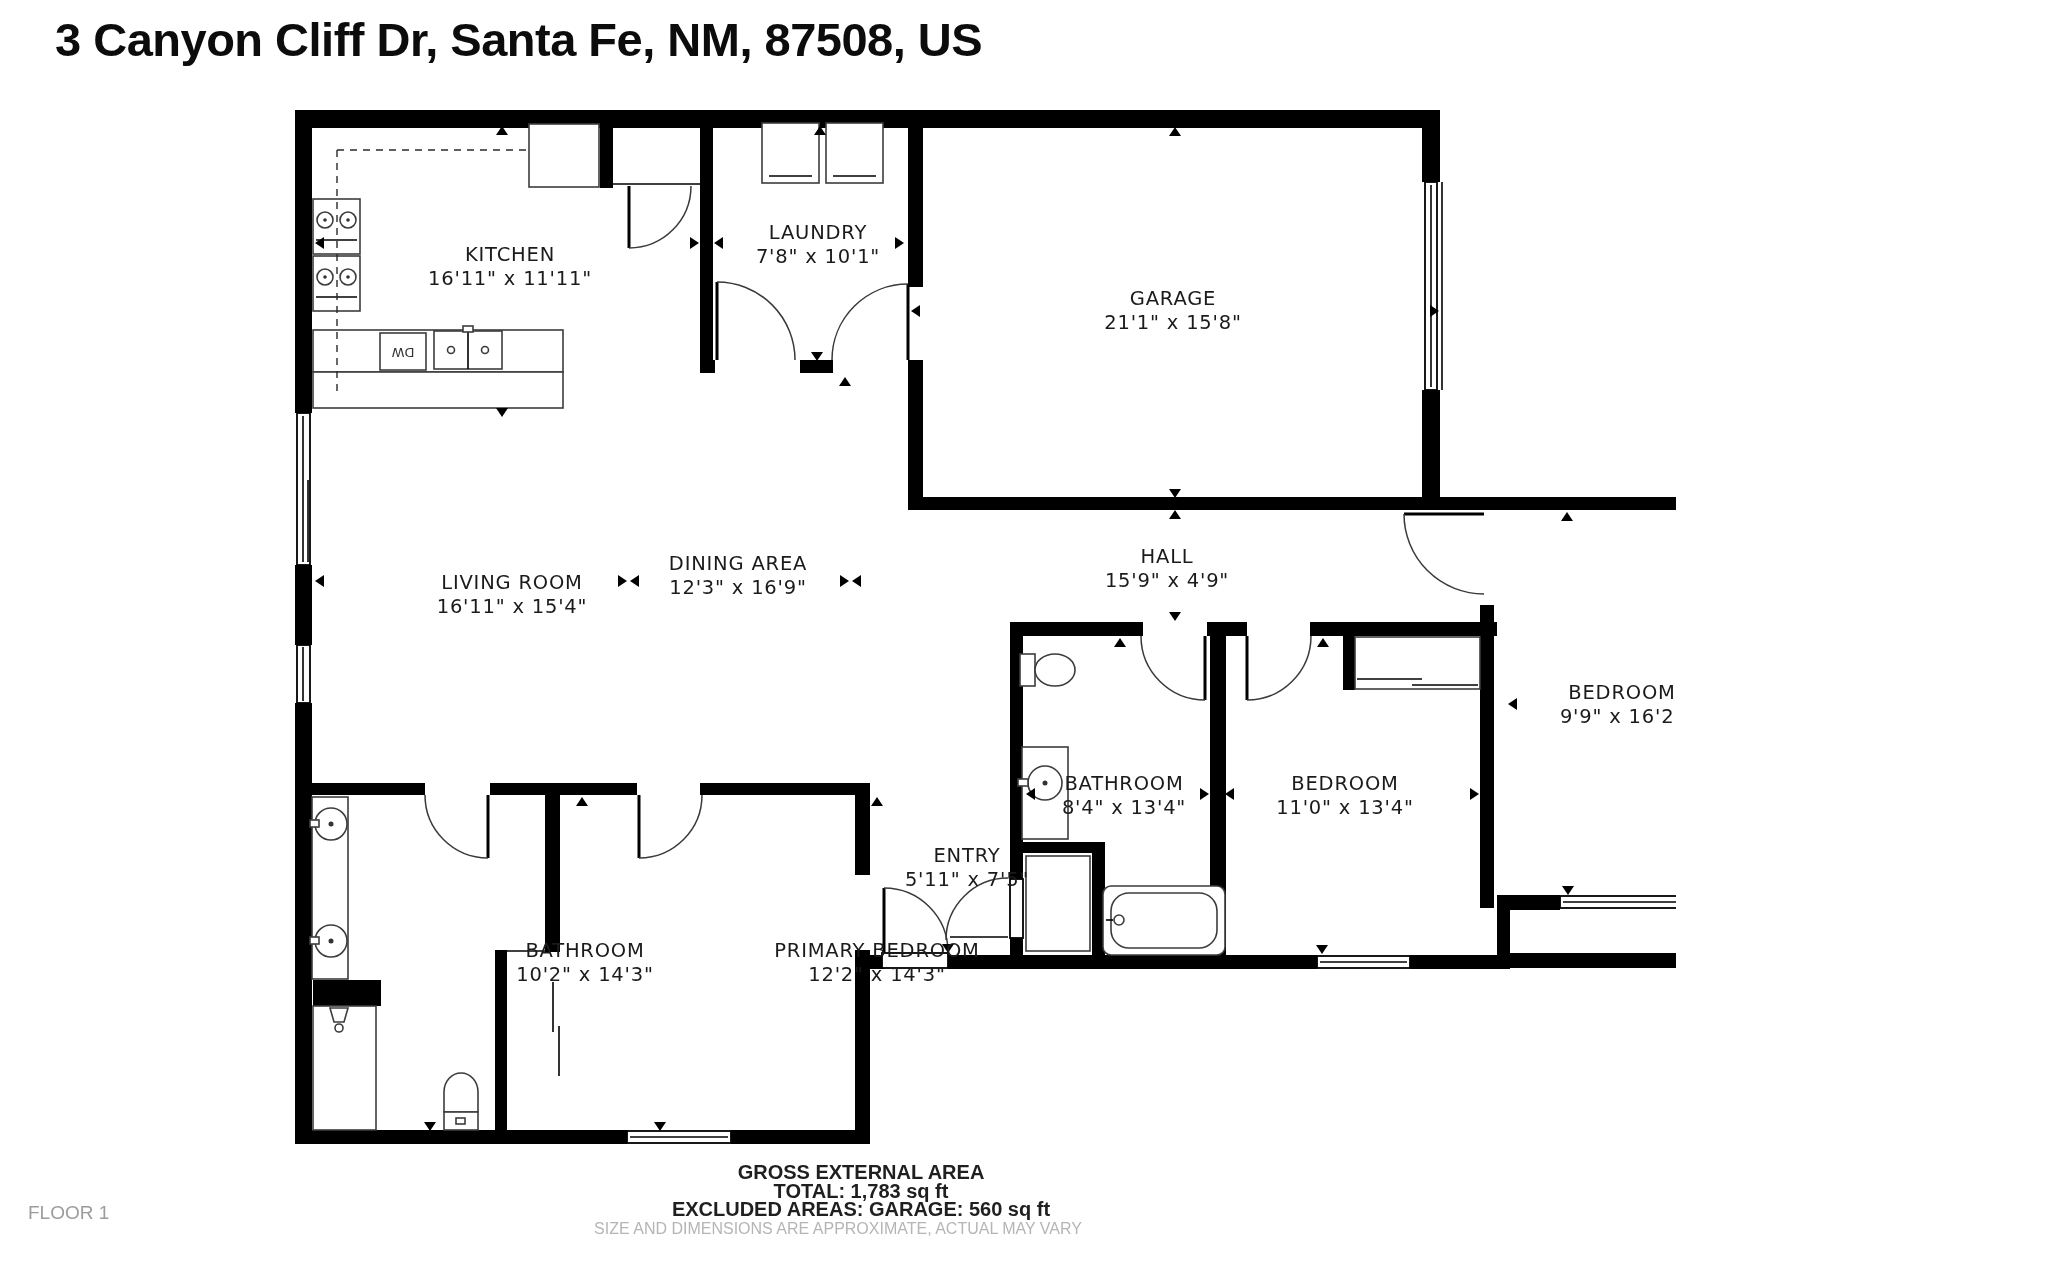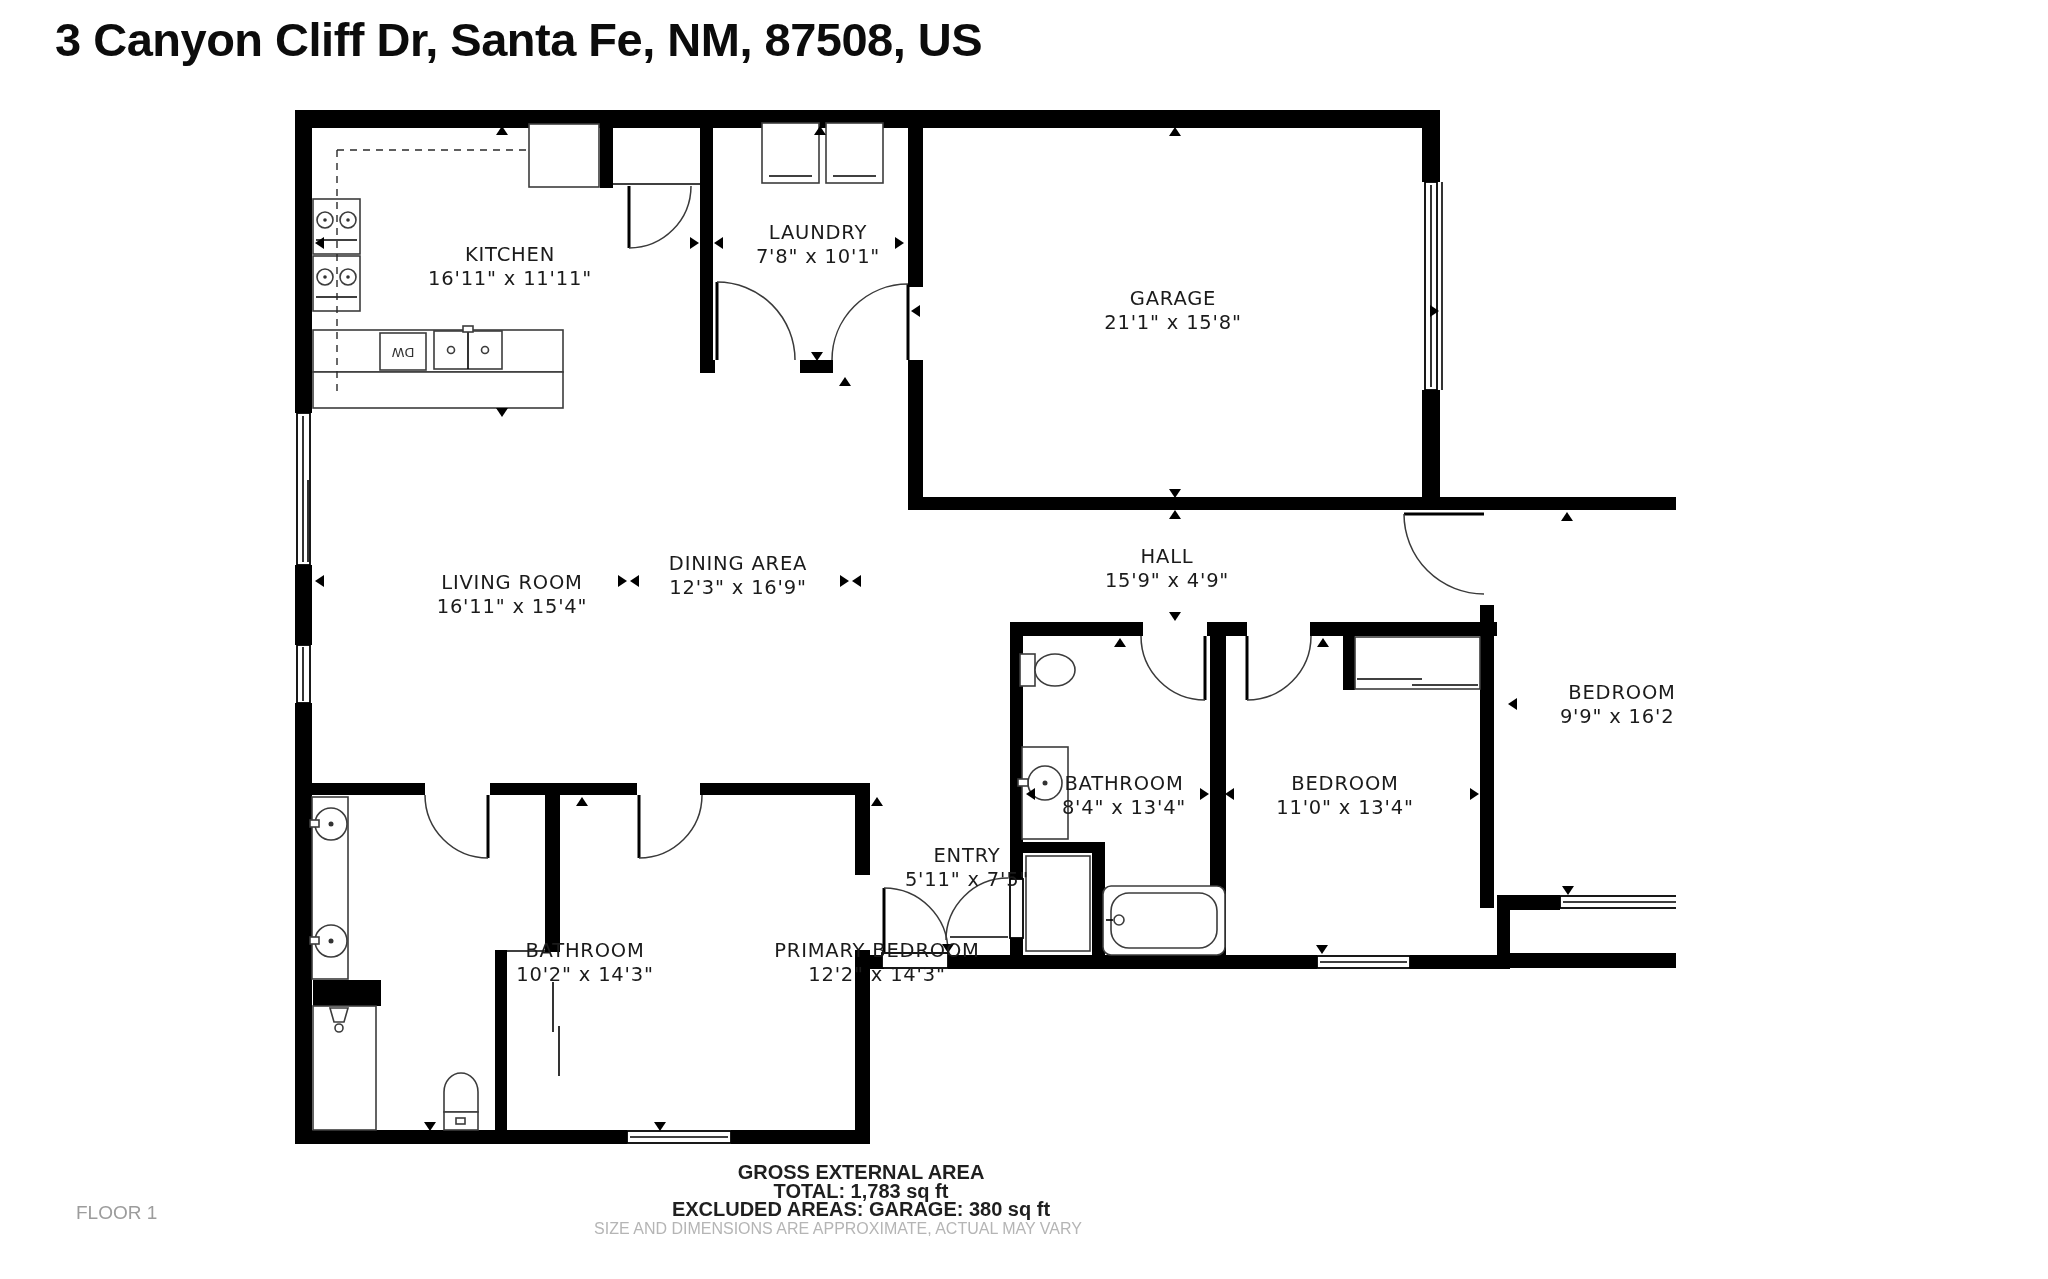--- a/index.html
+++ b/index.html
@@ -8,21 +8,21 @@
   .title{position:absolute;left:55px;top:12px;font-family:"Liberation Sans",sans-serif;
          font-weight:600;font-size:47px;color:#0c0c0c;letter-spacing:-0.5px;white-space:nowrap;}
   svg{position:absolute;left:0;top:0;}
   .room-name,.room-dims{font-family:"DejaVu Sans",sans-serif;font-size:19.5px;fill:#1b1b1b;letter-spacing:0.8px;}
   .dw-label{font-family:"DejaVu Sans",sans-serif;font-size:13px;fill:#333;}
   .footer{position:absolute;left:0;top:1163px;width:100%;text-align:center;
           font-family:"Liberation Sans",sans-serif;color:#1f1f1f;}
   .footer .line{font-size:20px;font-weight:700;line-height:18.5px;padding-left:46px;}
   .footer .muted{font-size:16px;font-weight:400;color:#b5b5b5;line-height:20px;}
   .floor-label{position:absolute;left:28px;top:1202px;font-family:"Liberation Sans",sans-serif;
-               font-size:19px;color:#9c9c9c;margin-left:48px;}
+               font-size:19px;color:#9c9c9c;}
   .wall{fill:#000;}
   .win{fill:#fff;stroke:#000;stroke-width:1.8px;}
   .thin{stroke:#000;stroke-width:1.6px;fill:none;}
   .fix{fill:#fff;stroke:#3c3c3c;stroke-width:1.6px;}
   .arc{fill:none;stroke:#3a3a3a;stroke-width:1.5px;}
   .leaf{stroke:#000;stroke-width:3px;fill:none;}
   .dash{stroke:#2a2a2a;stroke-width:1.4px;stroke-dasharray:7 6;fill:none;}
   .mark{fill:#000;}
 </style>
 </head>
@@ -349,19 +349,19 @@
       <text class="room-name" x="877" y="957">PRIMARY BEDROOM</text>
       <text class="room-dims" x="877" y="981">12'2" x 14'3"</text>
 
       <text class="dw-label" x="403" y="356" transform="rotate(180 403 352)">DW</text>
     </g>
   </svg>
 
   <div class="footer">
     <div class="line">GROSS EXTERNAL AREA</div>
     <div class="line">TOTAL: 1,783 sq ft</div>
-    <div class="line">EXCLUDED AREAS: GARAGE: 380 sq ft</div>
+    <div class="line">EXCLUDED AREAS: GARAGE: 560 sq ft</div>
     <div class="muted">SIZE AND DIMENSIONS ARE APPROXIMATE, ACTUAL MAY VARY</div>
   </div>
 
   <div class="floor-label">FLOOR 1</div>
 
 </div>
 
 </body></html>

